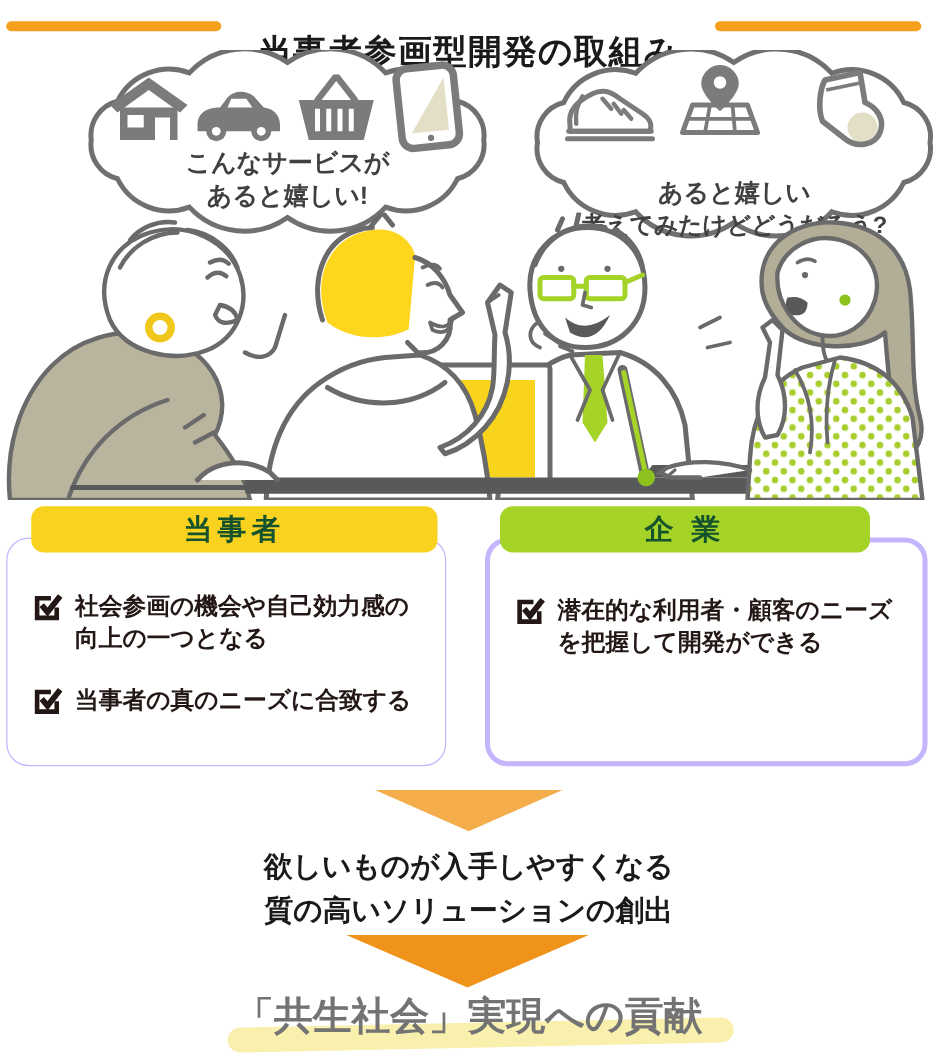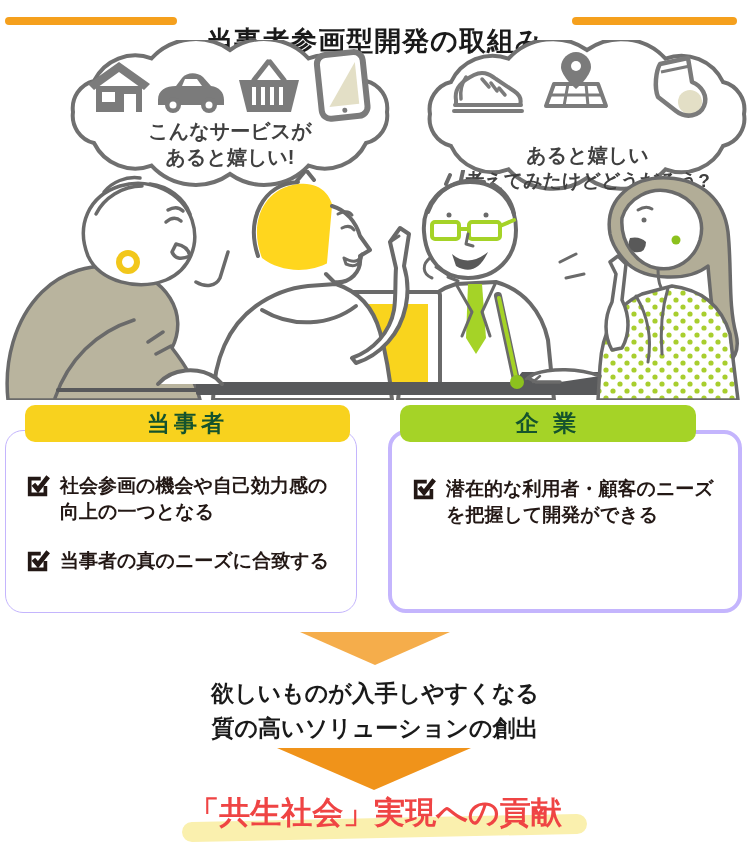--- a/index.html
+++ b/index.html
@@ -64,21 +64,21 @@
   .solution-text{
     position:absolute;left:0;right:0;top:676px;text-align:center;
     font-size:23px;font-weight:bold;color:#1a1a1a;line-height:1.5;
   }
   .result-highlight{
     position:absolute;left:182px;top:818px;width:405px;height:20px;
     background:#FAF0AE;border-radius:10px;transform:rotate(-1.2deg);z-index:1;
   }
   .result-text{
     position:absolute;left:0;right:0;top:792px;text-align:center;z-index:2;
-    font-size:31px;font-weight:bold;color:#ef4444;letter-spacing:0px;
+    font-size:31px;font-weight:bold;color:#737373;letter-spacing:0px;
   }
 </style>
 </head>
 <body>
 
 <div class="page">
 
   <div class="title-line left"></div>
   <h1 class="title">当事者参画型開発の取組み</h1>
   <div class="title-line right"></div>

